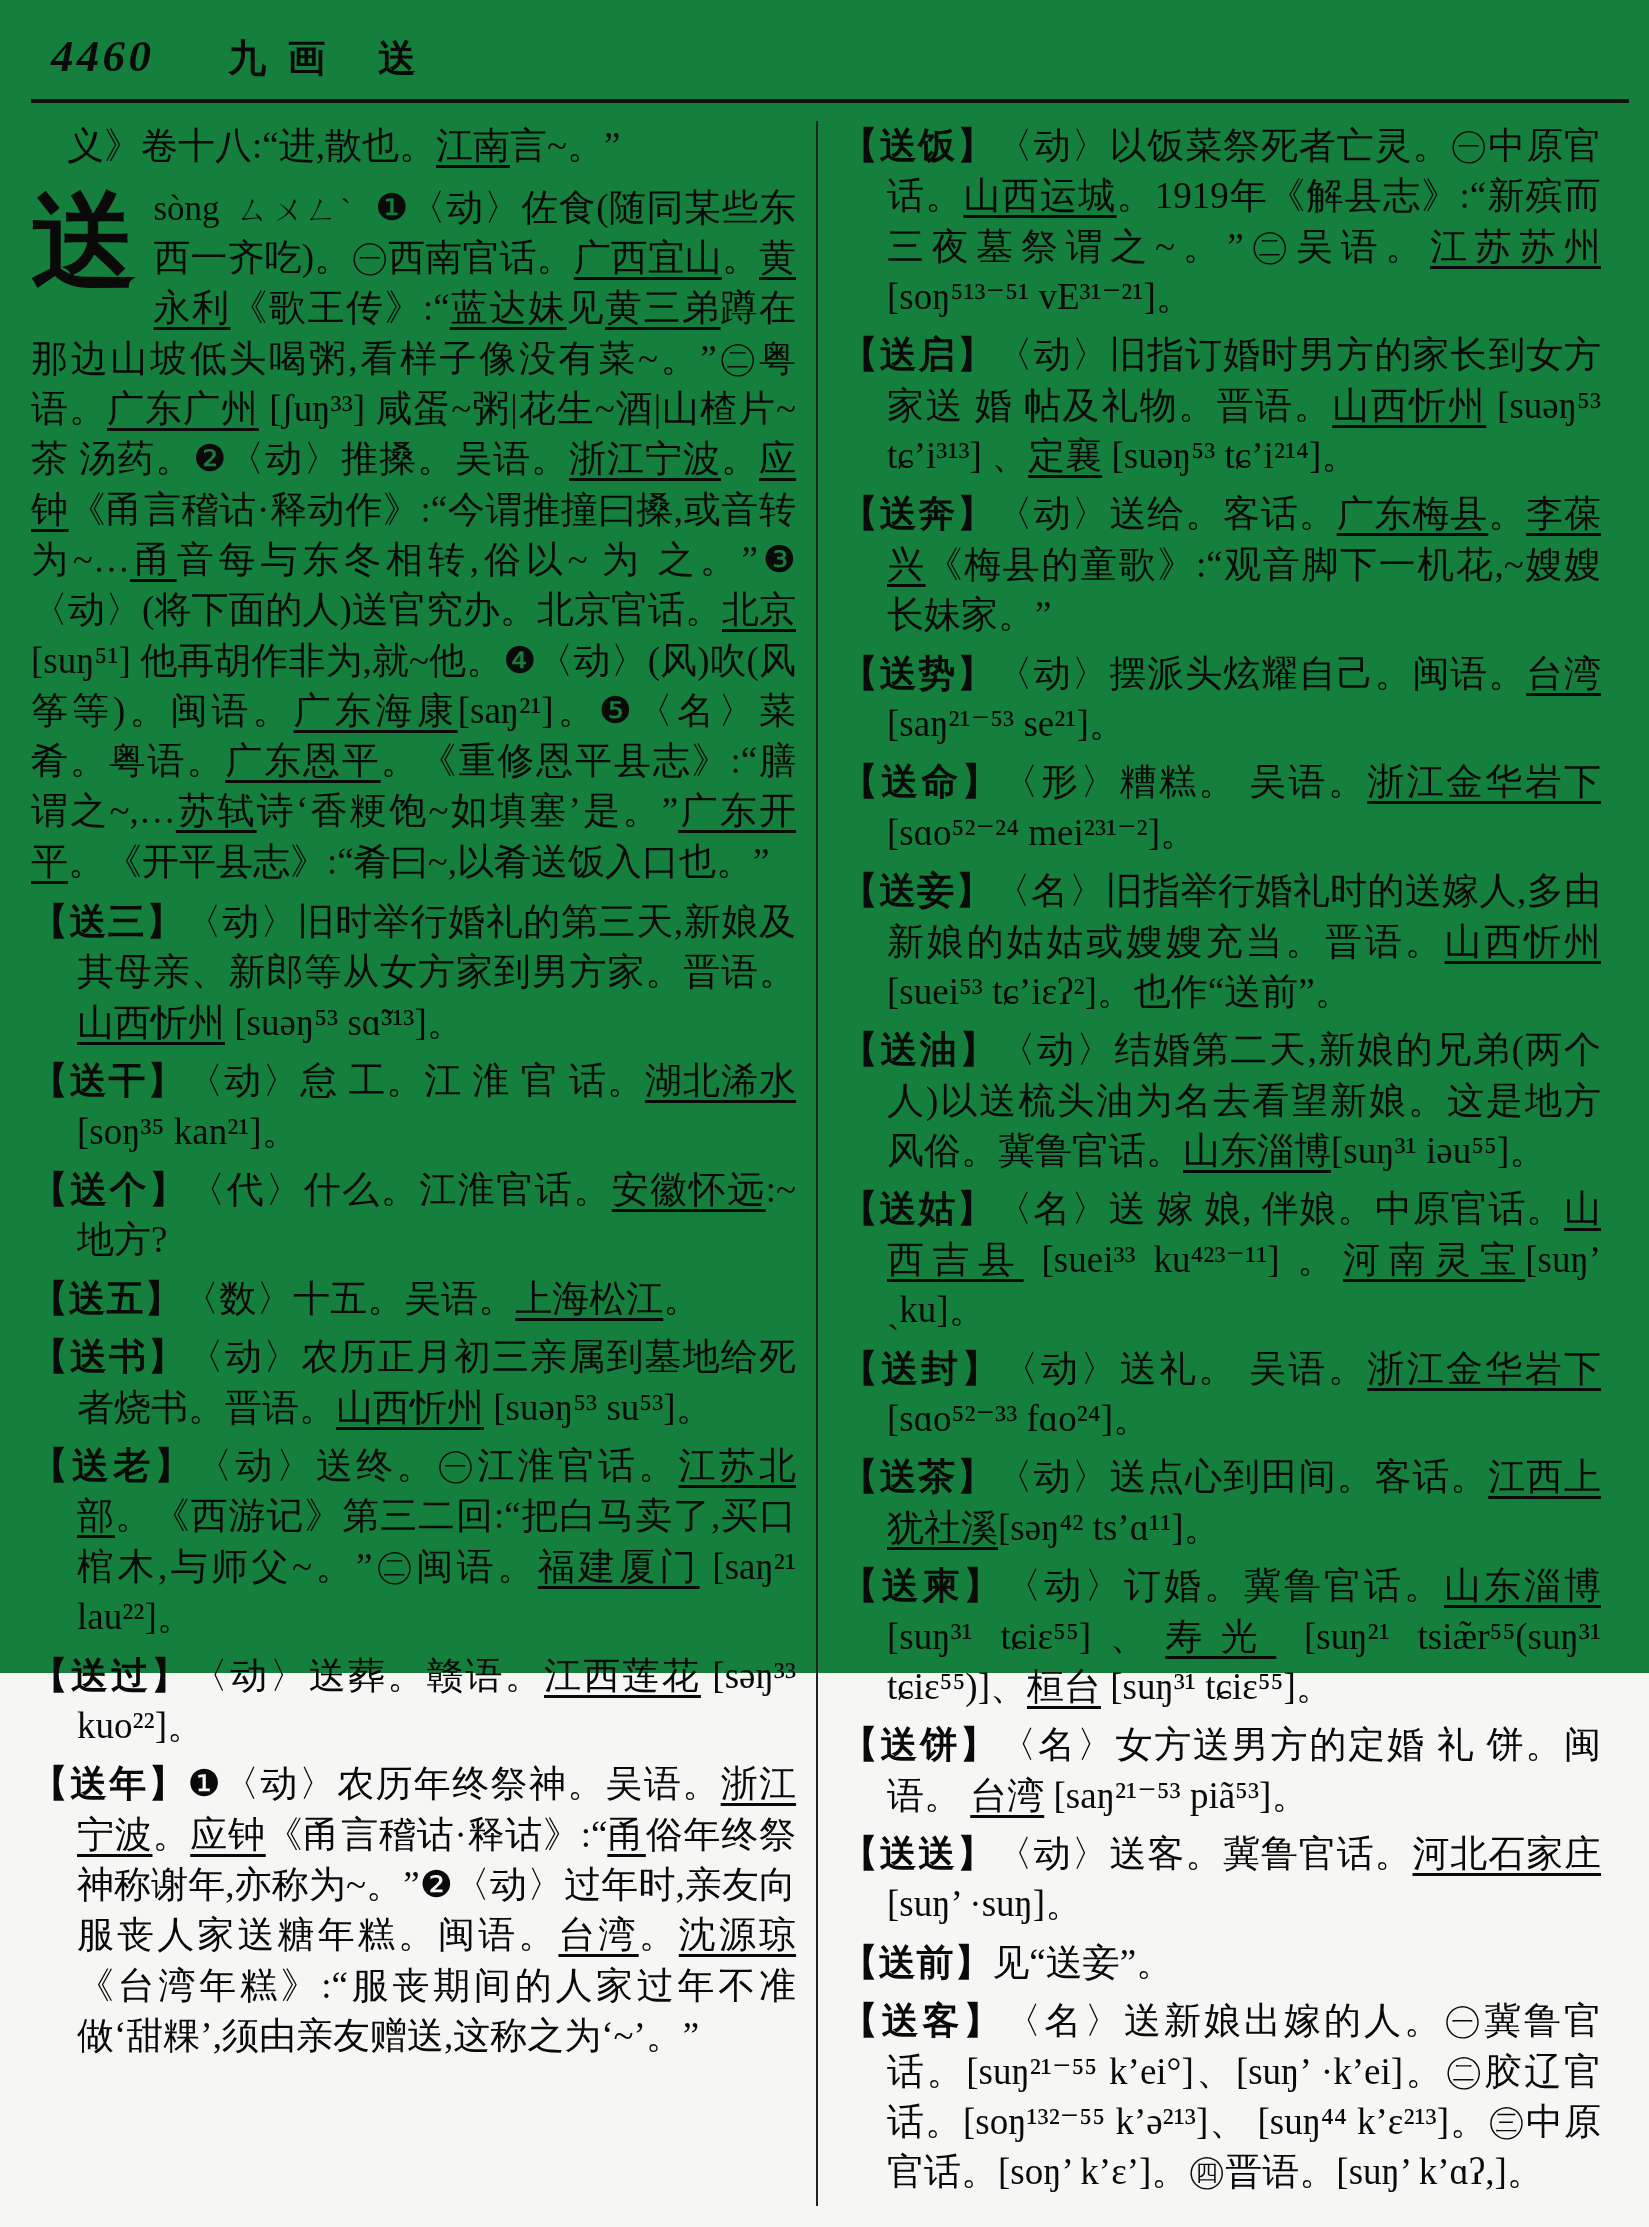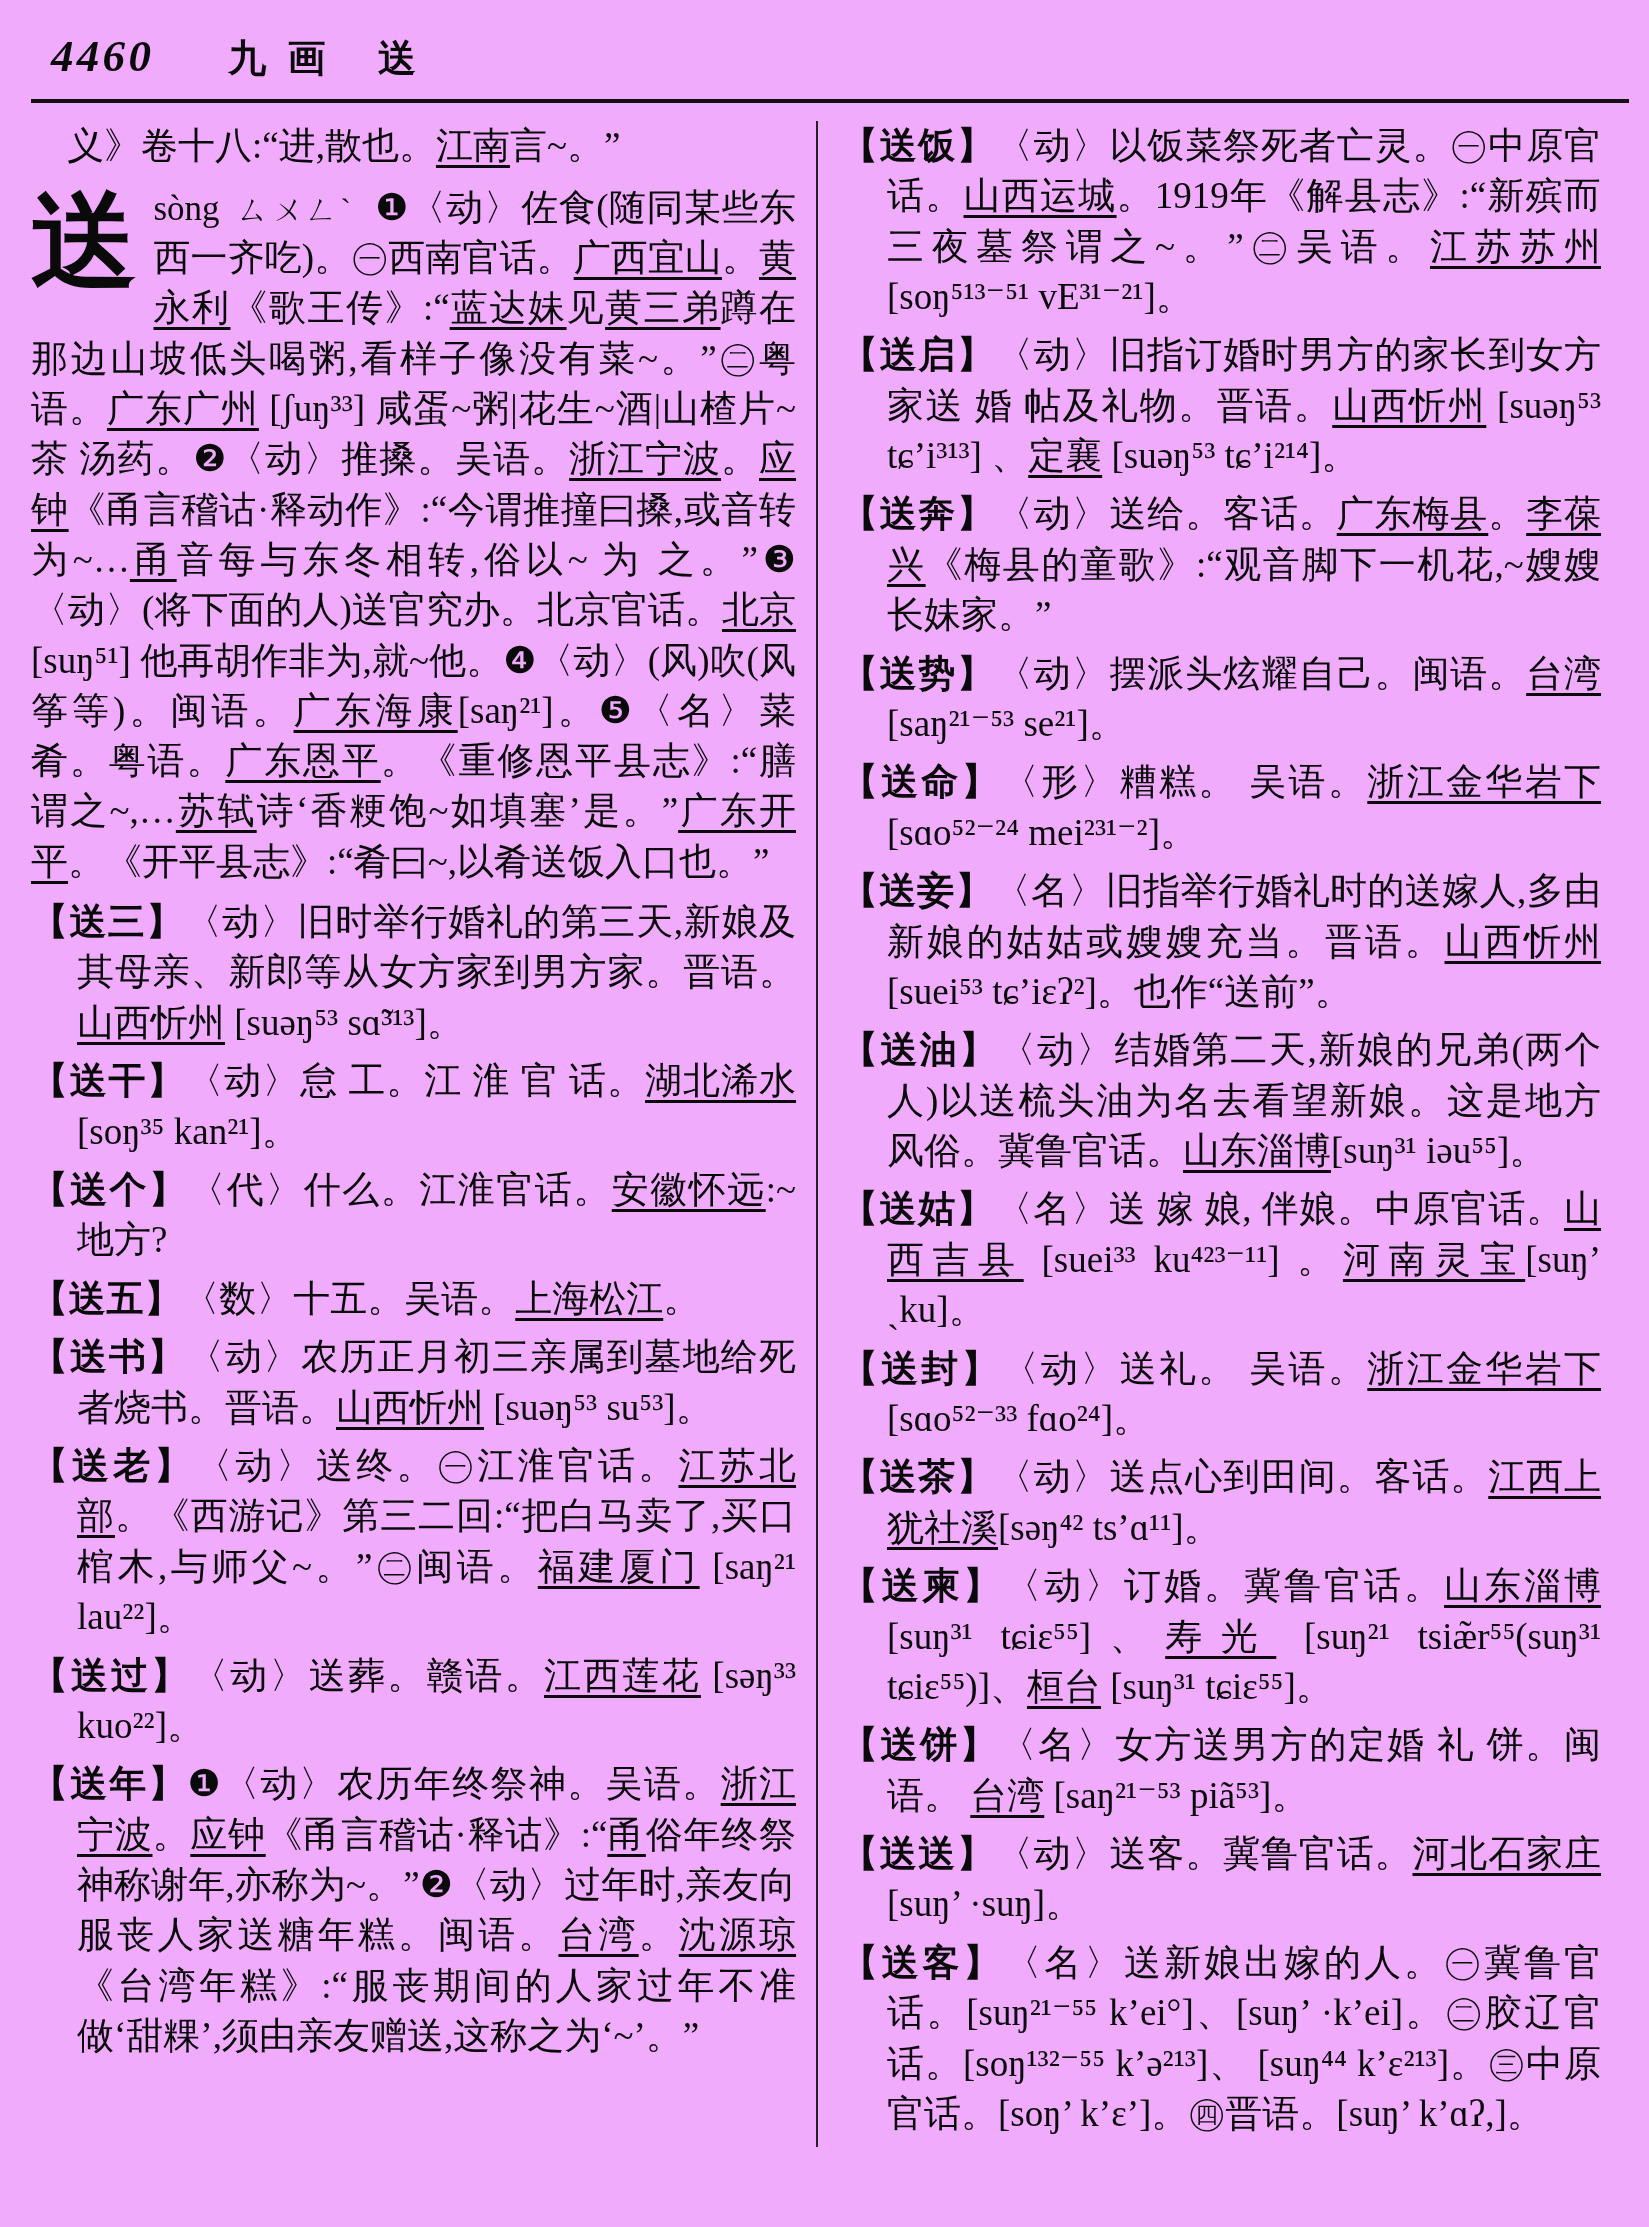--- a/index.html
+++ b/index.html
@@ -1,18 +1,18 @@
 <!DOCTYPE html>
 <html style="font-size:13.2px"><head>
 <meta charset="utf-8">
 <style>
   html,body{margin:0;padding:0;background:#f6f6f4;}
   body{width:1650px;height:2227px;overflow:hidden;color:#0a0a0a;
        font-family:"Liberation Serif","DejaVu Serif",serif;}
-  .page{width:1650px;height:2227px;background:#f0abfc;box-sizing:border-box;
+  .page{width:1650px;height:1673px;background:#15803d;box-sizing:border-box;
         padding:15px 21.4px 0 31px;}
   .header{display:flex;align-items:baseline;padding:15px 0 6.6px 20px;}
   .pagenum{font-size:45px;font-weight:bold;font-style:italic;letter-spacing:3.3px;}
   .section{font-size:38px;font-weight:bold;margin-left:74px;letter-spacing:21.4px;}
   .rule{height:4.1px;background:#111;margin:8.2px 0 18px 0;}
   .cols{display:flex;align-items:stretch;}
   .col{width:785px;box-sizing:border-box;}
   .col-left{padding-right:20px;}
   .col-right{padding-left:23px;border-left:2.5px solid #222;}
   .continuation{font-size:37px;line-height:1.36;padding-left:36px;margin:0 0 11.5px 0;
@@ -71,19 +71,20 @@
           <p class="entry"><span class="hw">【送势】</span><span>〈动〉摆派头炫耀自己。闽语。<u>台湾</u> [saŋ²¹⁻⁵³ se²¹]。</span></p>
           <p class="entry"><span class="hw">【送命】</span><span>〈形〉糟糕。 吴语。<u>浙江金华岩下</u> [sɑo⁵²⁻²⁴ mei²³¹⁻²]。</span></p>
           <p class="entry"><span class="hw">【送妾】</span><span>〈名〉旧指举行婚礼时的送嫁人,多由新娘的姑姑或嫂嫂充当。晋语。<u>山西忻州</u>[suei⁵³ tɕ’iɛʔ²]。也作“送前”。</span></p>
           <p class="entry"><span class="hw">【送油】</span><span>〈动〉结婚第二天,新娘的兄弟(两个人)以送梳头油为名去看望新娘。这是地方风俗。冀鲁官话。<u>山东淄博</u>[suŋ³¹ iəu⁵⁵]。</span></p>
           <p class="entry"><span class="hw">【送姑】</span><span>〈名〉送 嫁 娘,  伴娘。中原官话。<u>山西吉县</u> [suei³³ ku⁴²³⁻¹¹] 。<u>河南灵宝</u>[suŋ’ ˎku]。</span></p>
           <p class="entry"><span class="hw">【送封】</span><span>〈动〉送礼。 吴语。<u>浙江金华岩下</u>  [sɑo⁵²⁻³³ fɑo²⁴]。</span></p>
           <p class="entry"><span class="hw">【送茶】</span><span>〈动〉送点心到田间。客话。<u>江西上犹社溪</u>[səŋ⁴² ts’ɑ¹¹]。</span></p>
           <p class="entry"><span class="hw">【送柬】</span><span>〈动〉订婚。冀鲁官话。<u>山东淄博</u>[suŋ³¹ tɕiɛ⁵⁵]、<u>寿光</u> [suŋ²¹ tsiæ̃r⁵⁵(suŋ³¹ tɕiɛ⁵⁵)]、<u>桓台</u> [suŋ³¹ tɕiɛ⁵⁵]。</span></p>
           <p class="entry"><span class="hw">【送饼】</span><span>〈名〉女方送男方的定婚 礼 饼。闽语。 <u>台湾</u> [saŋ²¹⁻⁵³ piã⁵³]。</span></p>
           <p class="entry"><span class="hw">【送送】</span><span>〈动〉送客。冀鲁官话。<u>河北石家庄</u>[suŋ’ ·suŋ]。</span></p>
+          <p class="entry"><span class="hw">【送前】</span><span>见“送妾”。</span></p>
           <p class="entry"><span class="hw">【送客】</span><span>〈名〉送新娘出嫁的人。㊀冀鲁官话。[suŋ²¹⁻⁵⁵ k’ei°]、[suŋ’ ·k’ei]。㊁胶辽官话。[soŋ¹³²⁻⁵⁵ k’ə²¹³]、 [suŋ⁴⁴ k’ɛ²¹³]。㊂中原官话。[soŋ’ k’ɛ’]。㊃晋语。[suŋ’ k’ɑʔ,]。</span></p>
         </div>
     </div>
 
   </div>
 </div>
 
 
 </body></html>

